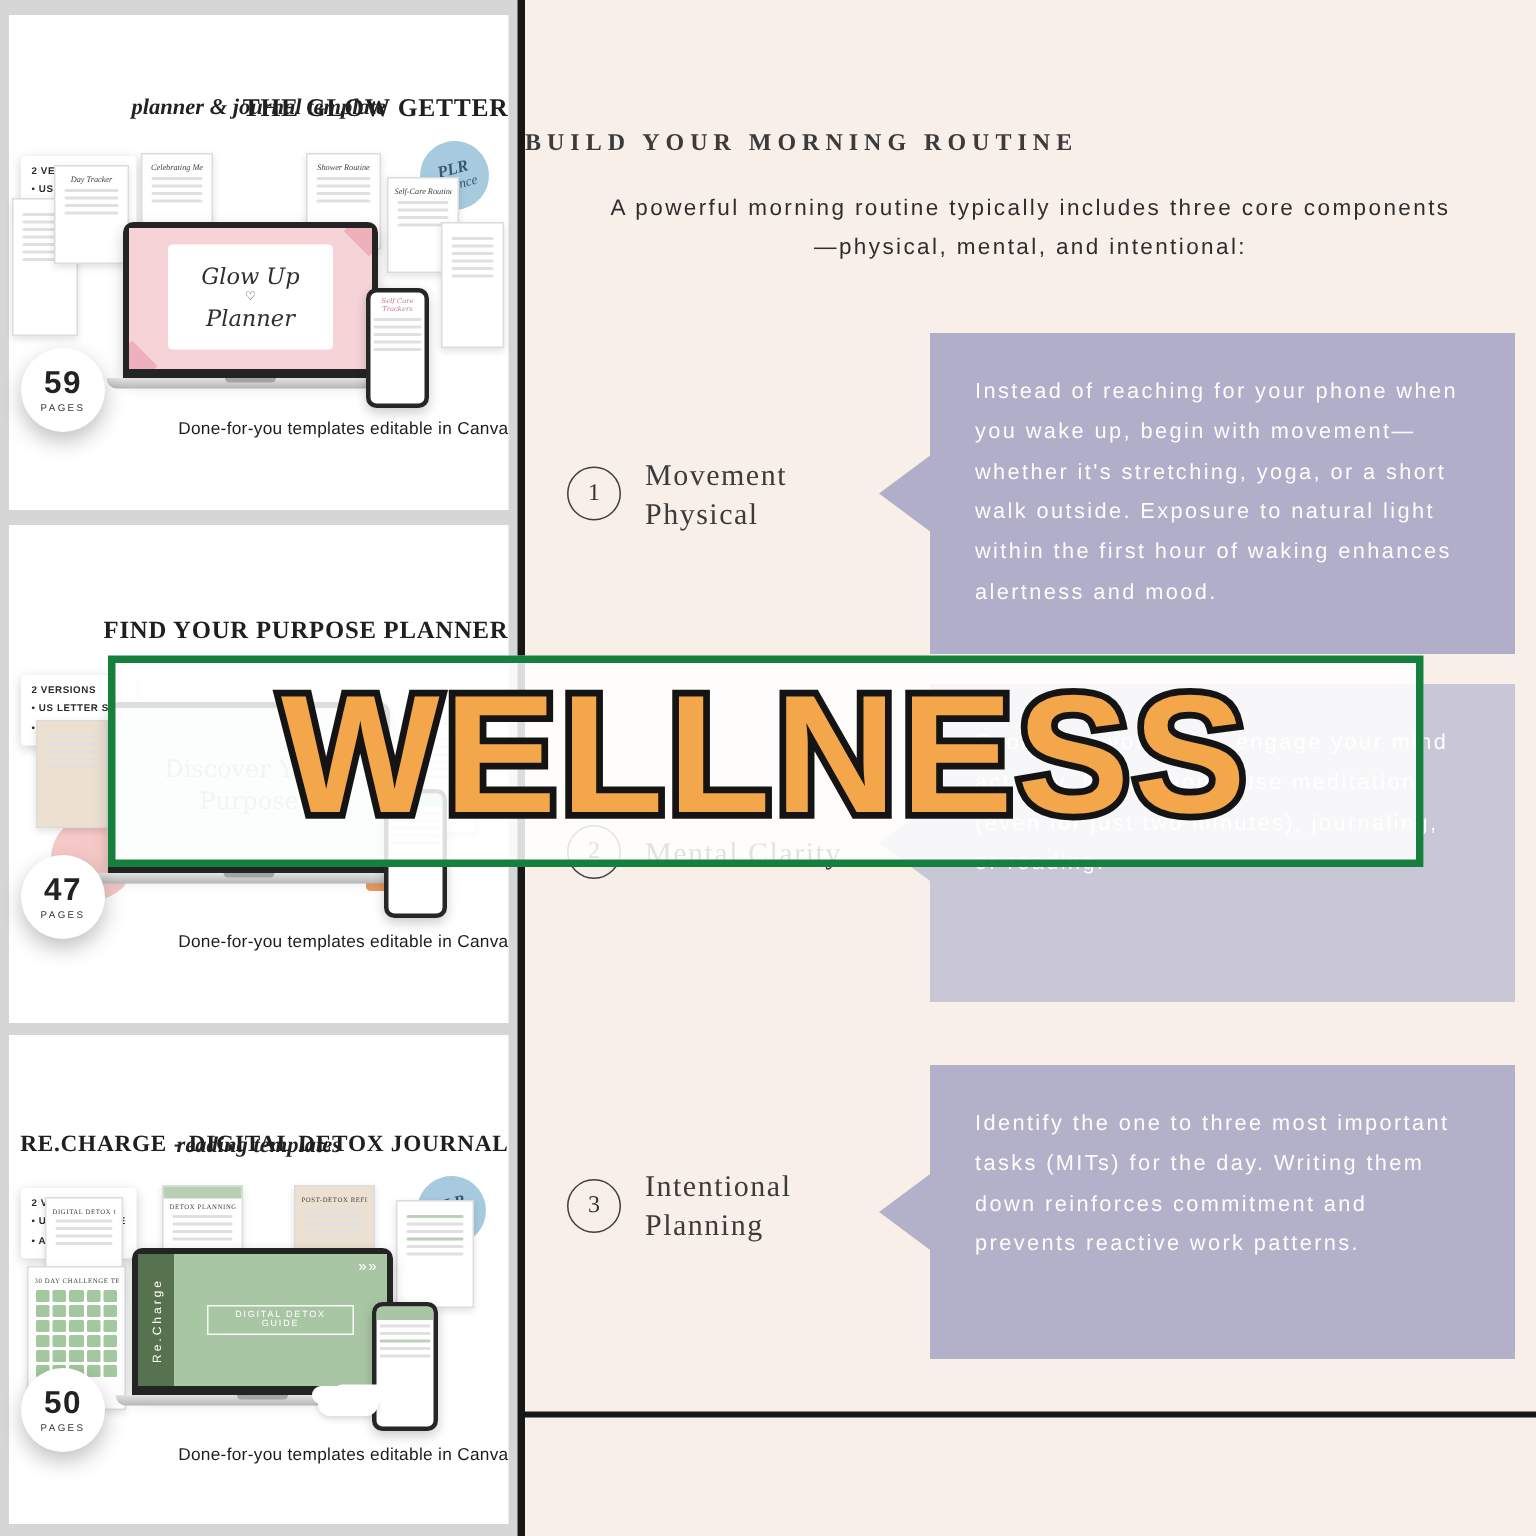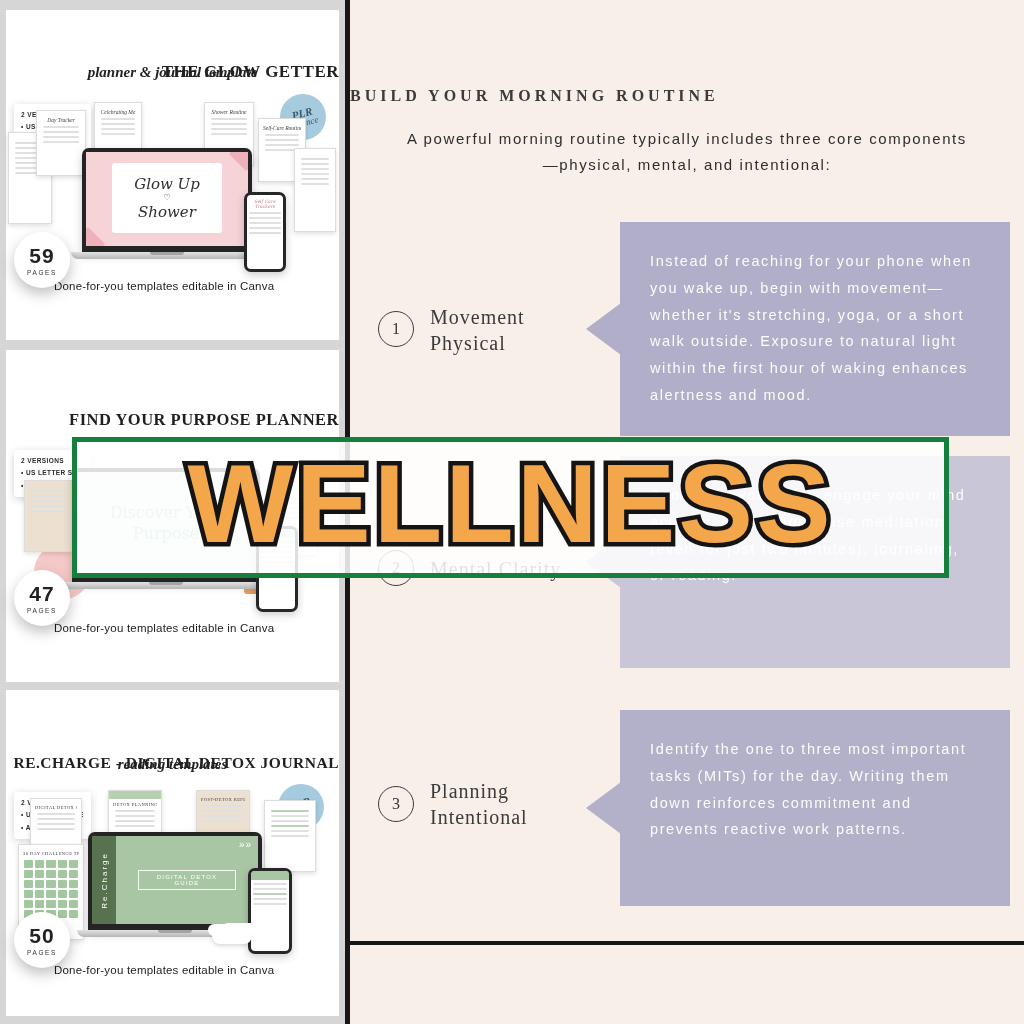--- a/index.html
+++ b/index.html
@@ -33,22 +33,22 @@
   #card1 .plr{left:274px;top:84px;}
   #card3 .plr{left:272px;top:94px;}
   .plr .l1{font-size:11px;font-weight:700;}
   .plr .l2{font-size:9px;margin-top:-1px;}
   .pages{position:absolute;left:8px;width:56px;height:56px;border-radius:50%;background:#fff;
          box-shadow:0 6px 14px rgba(0,0,0,.25);display:flex;flex-direction:column;
          align-items:center;justify-content:center;z-index:3;}
   #card1 .pages{top:222px;} #card2 .pages{top:220px;} #card3 .pages{top:222px;}
   .pages .n{font-size:21px;font-weight:700;color:#222;letter-spacing:1px;}
   .pages .w{font-size:6.5px;letter-spacing:1.6px;color:#333;margin-top:1px;}
-  .card-footer{position:absolute;width:100%;text-align:left;font-size:11.5px;color:#1c1c1c;
-               letter-spacing:.2px;padding-left:48px;}
+  .card-footer{position:absolute;width:100%;text-align:right;font-size:11.5px;color:#1c1c1c;
+               letter-spacing:.2px;}
   #card1 .card-footer{top:270px;} #card2 .card-footer{top:272px;} #card3 .card-footer{top:274px;}
 
   
   .mock{position:absolute;left:0;width:281px;}
   #card1 .mock{top:88px;height:170px;}
   #card2 .mock{top:102px;height:172px;}
   #card3 .mock{top:100px;height:180px;}
   .paper{position:absolute;background:#fff;border:1px solid #dcdcdc;
          box-shadow:0 2px 5px rgba(0,0,0,.12);padding:6px 4px 4px;box-sizing:border-box;}
   .paper.tan{background:#ece0d0;}
@@ -229,21 +229,21 @@
             <i class="ln"></i>
         </div>
         <div class="laptop laptop1">
           <div class="lt-screen">
             <div class="lt-inner lt1">
               <div class="acc accTR"></div>
               <div class="acc accBL"></div>
               <div class="panel">
                 <span>Glow Up</span>
                 <span class="heart">♡</span>
-                <span>Shower</span>
+                <span>Planner</span>
               </div>
             </div>
           </div>
           <div class="lt-base"></div>
         </div>
         <div class="phone phone1">
           <div class="ph-head">Self Care Trackers</div>
           <i class="ln"></i>
             <i class="ln"></i>
             <i class="ln"></i>
@@ -433,22 +433,22 @@
     <div class="bubble b1">Instead of reaching for your phone when you wake up, begin with movement—whether it's stretching, yoga, or a short walk outside. Exposure to natural light within the first hour of waking enhances alertness and mood.</div>
 
     <div class="step-circle c2">2</div>
     <div class="step-label l2">
       <div>Mental Clarity</div>
     </div>
     <div class="bubble b2">Soon after you wake, engage your mind actively. Many people use meditation (even for just two minutes), journaling, or reading.</div>
 
     <div class="step-circle c3">3</div>
     <div class="step-label l3">
+      <div>Intentional</div>
       <div>Planning</div>
-      <div>Intentional</div>
     </div>
     <div class="bubble b3">Identify the one to three most important tasks (MITs) for the day. Writing them down reinforces commitment and prevents reactive work patterns.</div>
 
     <div class="bottom-rule"></div>
   </div>
 
   <div id="banner">
     <div class="wl stroke">WELLNESS</div>
     <div class="wl fill">WELLNESS</div>
   </div>

